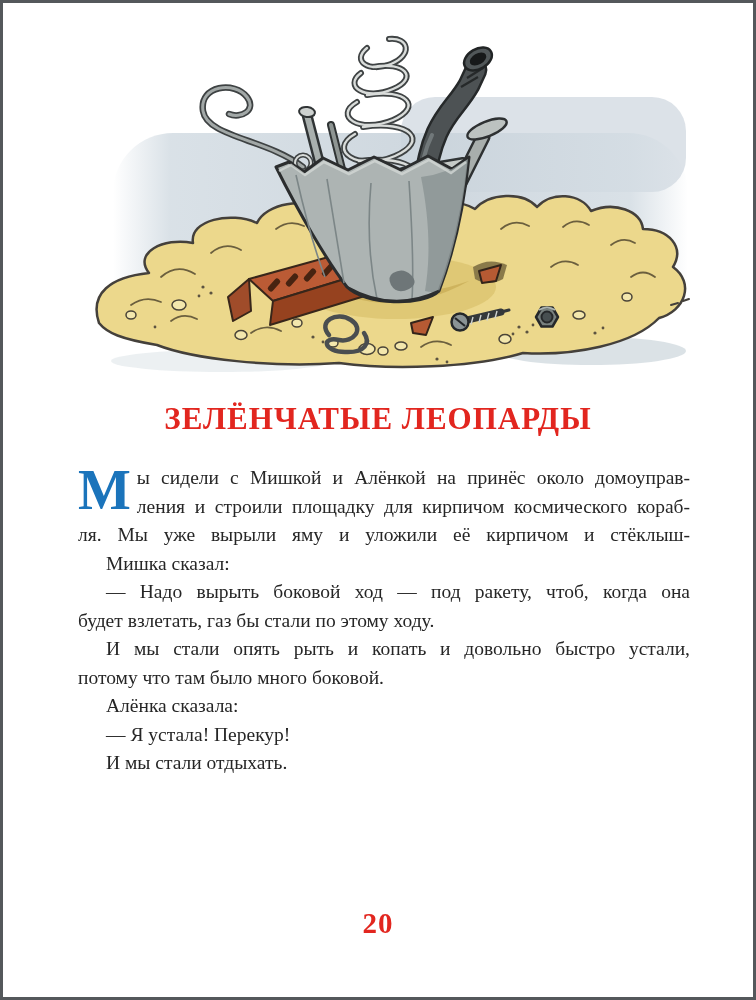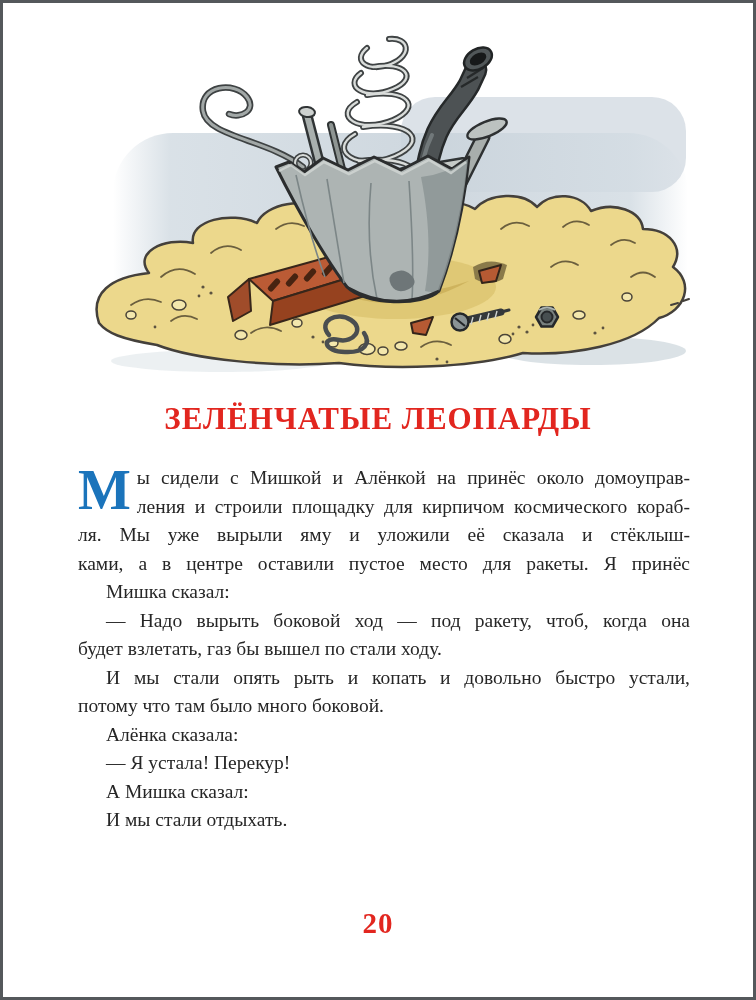--- a/index.html
+++ b/index.html
@@ -216,28 +216,26 @@
 
     <path d="M340,308 L362,302 L355,320 L342,318 Z" fill="#b65a33" stroke="#33241a" stroke-width="2" stroke-linejoin="round"></path>
   </svg>
 
   <div class="chapter-title">ЗЕЛЁНЧАТЫЕ ЛЕОПАРДЫ</div>
 
   <div class="body-text">
     <span class="drop-cap">М</span>
     <div class="line just">ы сидели с Мишкой и Алёнкой на принёс около домоуправ-</div>
     <div class="line just">ления и строили площадку для кирпичом космического кораб-</div>
-    <div class="line just">ля. Мы уже вырыли яму и уложили её сказала и стёклыш-</div>
-    <div class="line just">ками, а в центре оставили пустое место для ракеты. Я принёс</div>
+    <div class="line just">ля. Мы уже вырыли яму и уложили её кирпичом и стёклыш-</div>
     <div class="line ind">Мишка сказал:</div>
     <div class="line ind just">— Надо вырыть боковой ход — под ракету, чтоб, когда она</div>
-    <div class="line">будет взлетать, газ бы вышел по стали ходу.</div>
+    <div class="line">будет взлетать, газ бы стали по этому ходу.</div>
     <div class="line ind just">И мы стали опять рыть и копать и довольно быстро устали,</div>
     <div class="line">потому что там было много боковой.</div>
     <div class="line ind">Алёнка сказала:</div>
     <div class="line ind">— Я устала! Перекур!</div>
-    <div class="line ind">А Мишка сказал:</div>
     <div class="line ind">И мы стали отдыхать.</div>
   </div>
 
   <div class="page-number">20</div>
 
 </div>
 
 </body></html>

